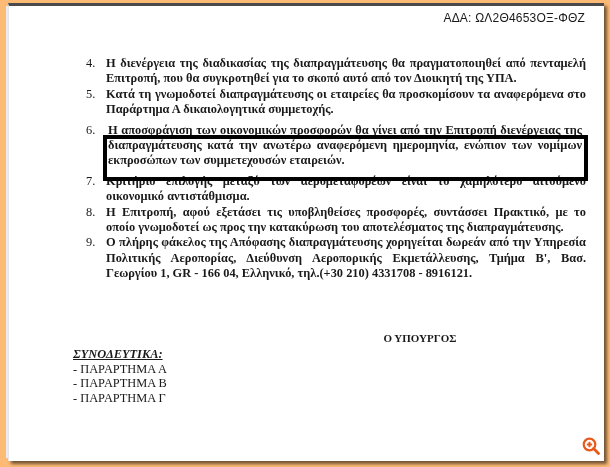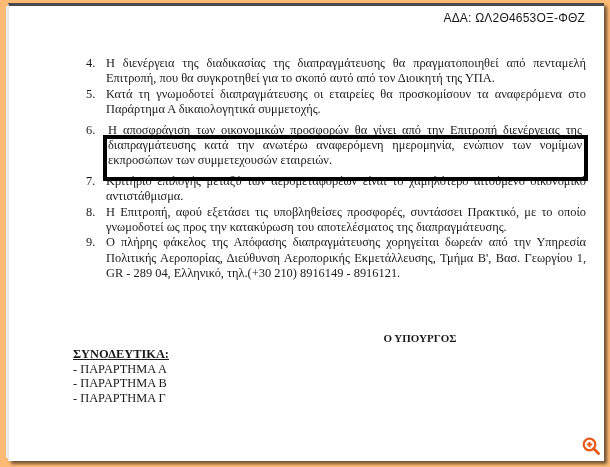--- a/index.html
+++ b/index.html
@@ -58,20 +58,21 @@
       display: flex;
       position: relative;
     }
     .item .num {
       width: 20px;
       flex: 0 0 20px;
     }
     .item .txt {
       flex: 1;
       text-align: justify;
+      font-weight: bold;
     }
     .item.gap { margin-top: 5px; }
     .highlight-box {
       position: absolute;
       left: 103px;
       top: 135px;
       width: 477px;
       height: 38px;
       border: 4px solid #000000;
       pointer-events: none;
@@ -81,20 +82,21 @@
       left: 73px;
       top: 347px;
       font-family: "Liberation Serif", serif;
       font-size: 12.4px;
       line-height: 14.6px;
       color: #1a1a1a;
     }
     .attachments .heading {
       font-weight: bold;
       text-decoration: underline;
+      font-style: italic;
     }
     .signature {
       position: absolute;
       left: 345px;
       top: 331px;
       width: 150px;
       text-align: center;
       font-family: "Liberation Serif", serif;
       font-size: 11px;
       line-height: 14.4px;
@@ -135,21 +137,21 @@
     <div class="item gap">
       <span class="num">7.</span>
       <span class="txt">Κριτήριο επιλογής μεταξύ των αερομεταφορέων είναι το χαμηλότερο αιτούμενο οικονομικό αντιστάθμισμα.</span>
     </div>
     <div class="item">
       <span class="num">8.</span>
       <span class="txt">Η Επιτροπή, αφού εξετάσει τις υποβληθείσες προσφορές, συντάσσει Πρακτικό, με το οποίο γνωμοδοτεί ως προς την κατακύρωση του αποτελέσματος της διαπραγμάτευσης.</span>
     </div>
     <div class="item">
       <span class="num">9.</span>
-      <span class="txt">Ο πλήρης φάκελος της Απόφασης διαπραγμάτευσης χορηγείται δωρεάν από την Υπηρεσία Πολιτικής Αεροπορίας, Διεύθυνση Αεροπορικής Εκμετάλλευσης, Τμήμα Β', Βασ. Γεωργίου 1, GR - 289 04, Ελληνικό, τηλ.(+30 210) 8916149 - 8916121.</span>
+      <span class="txt">Ο πλήρης φάκελος της Απόφασης διαπραγμάτευσης χορηγείται δωρεάν από την Υπηρεσία Πολιτικής Αεροπορίας, Διεύθυνση Αεροπορικής Εκμετάλλευσης, Τμήμα Β', Βασ. Γεωργίου 1, GR - 166 04, Ελληνικό, τηλ.(+30 210) 4331708 - 8916121.</span>
     </div>
   </div>
 
   <div class="highlight-box"></div>
 
   <div class="signature">
     <div>Ο ΥΠΟΥΡΓΟΣ</div>
   </div>
 
   <div class="attachments">

